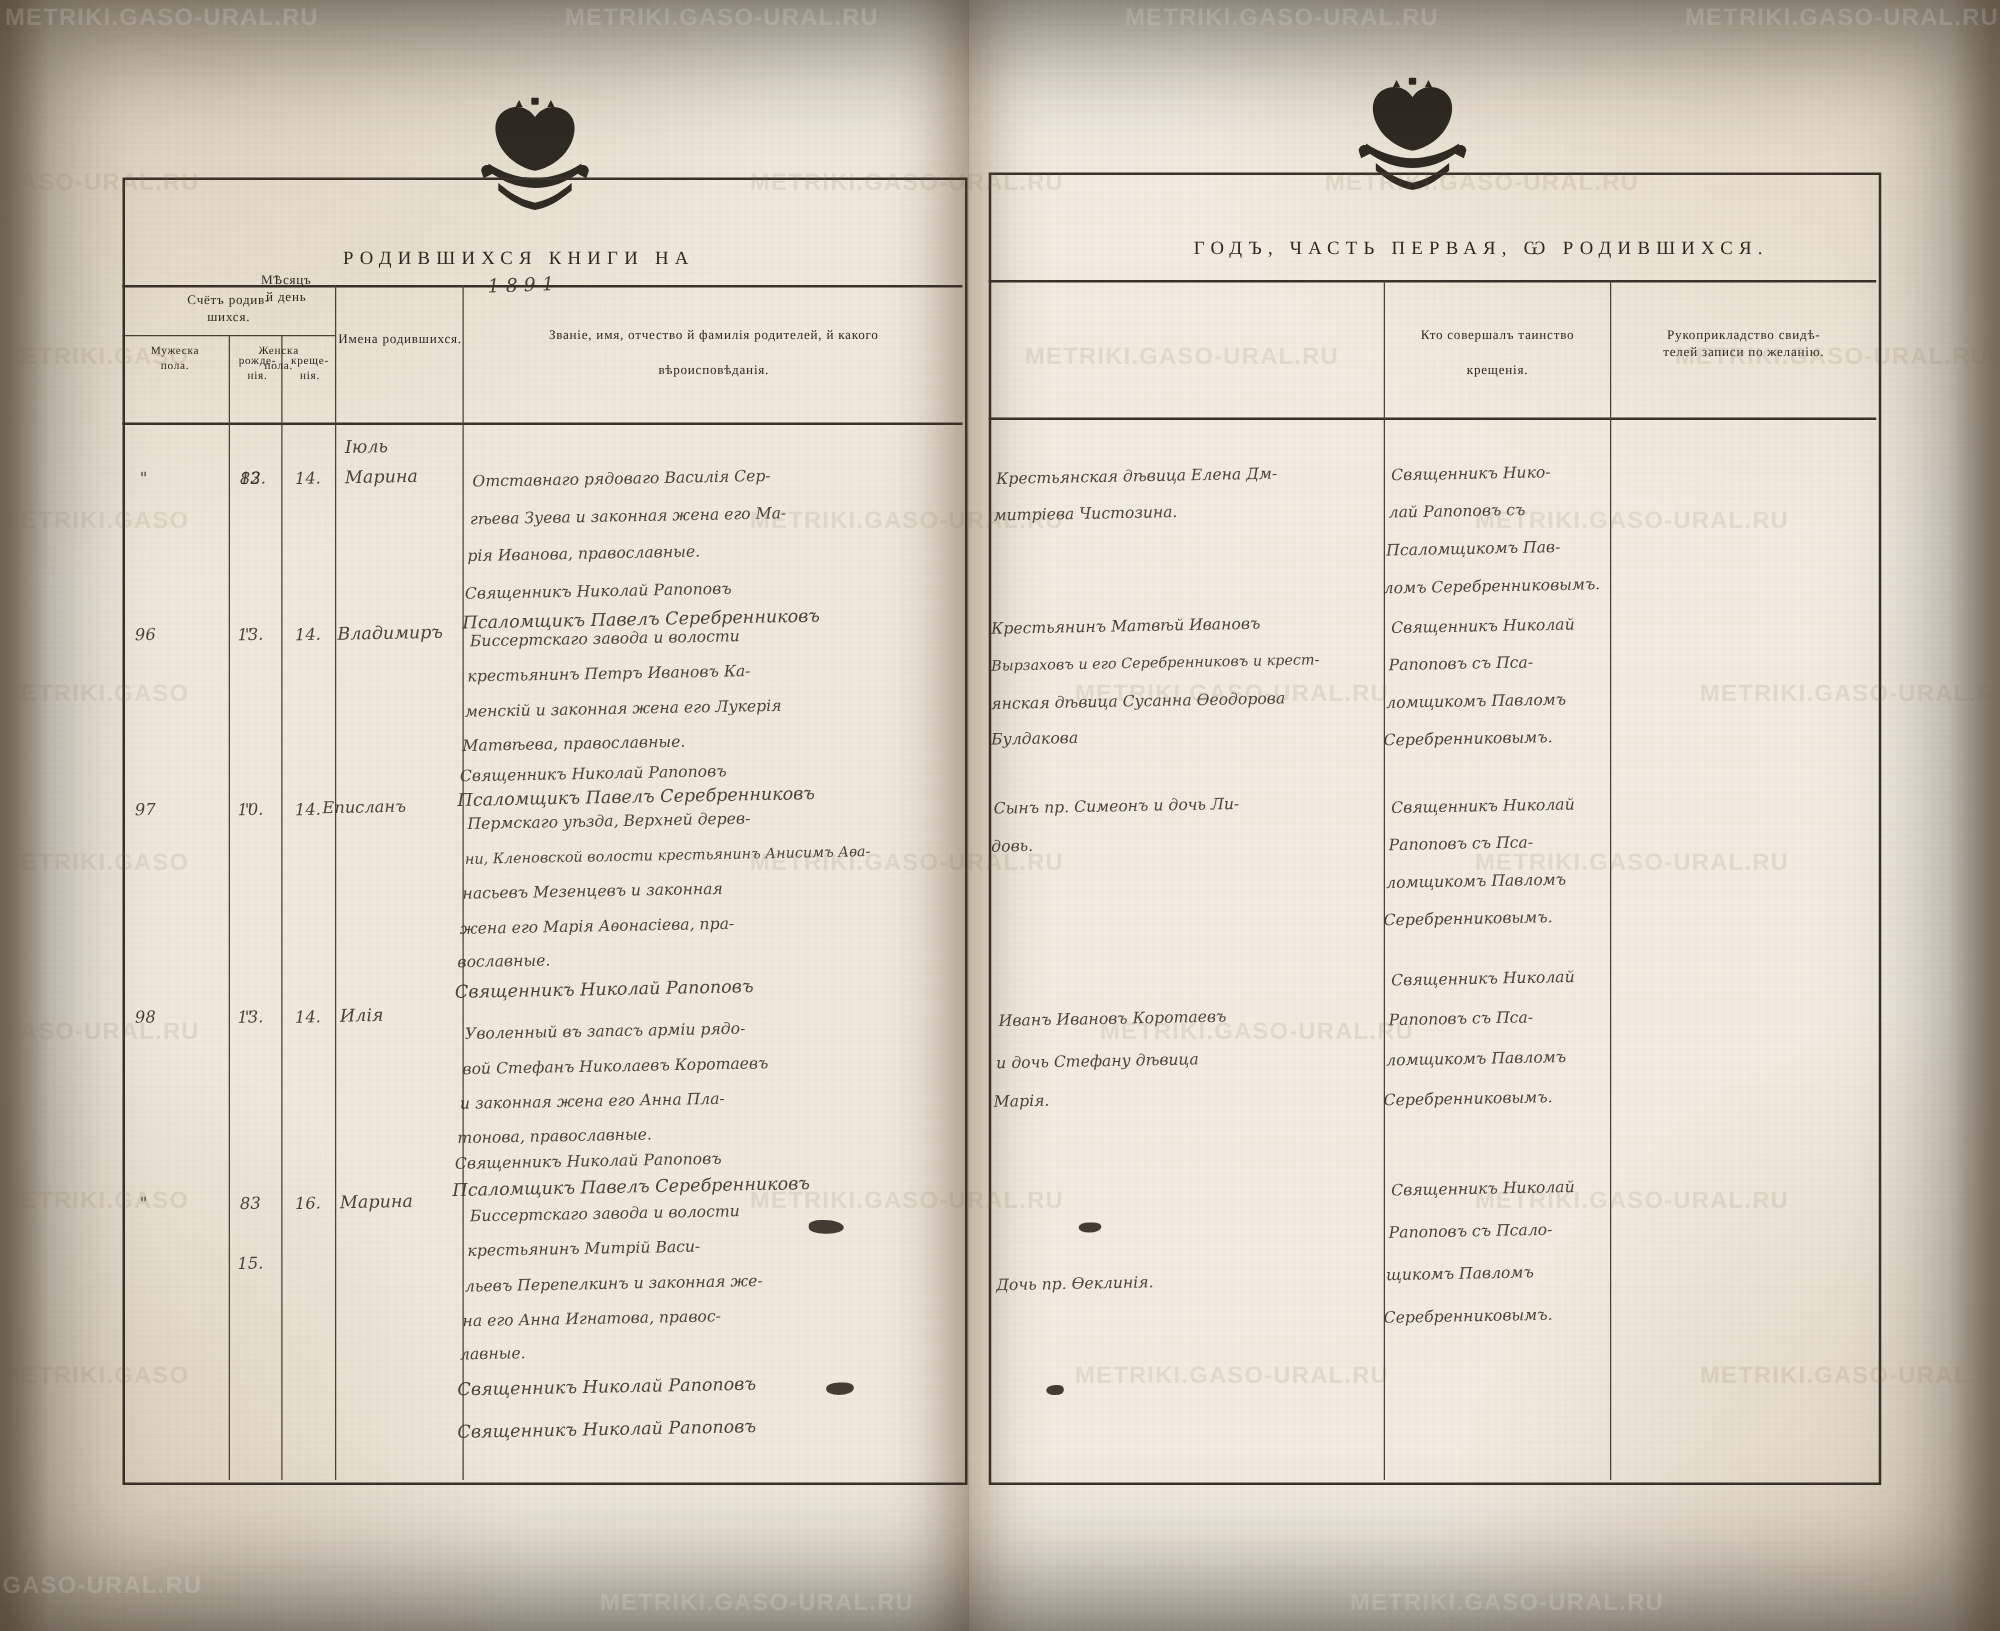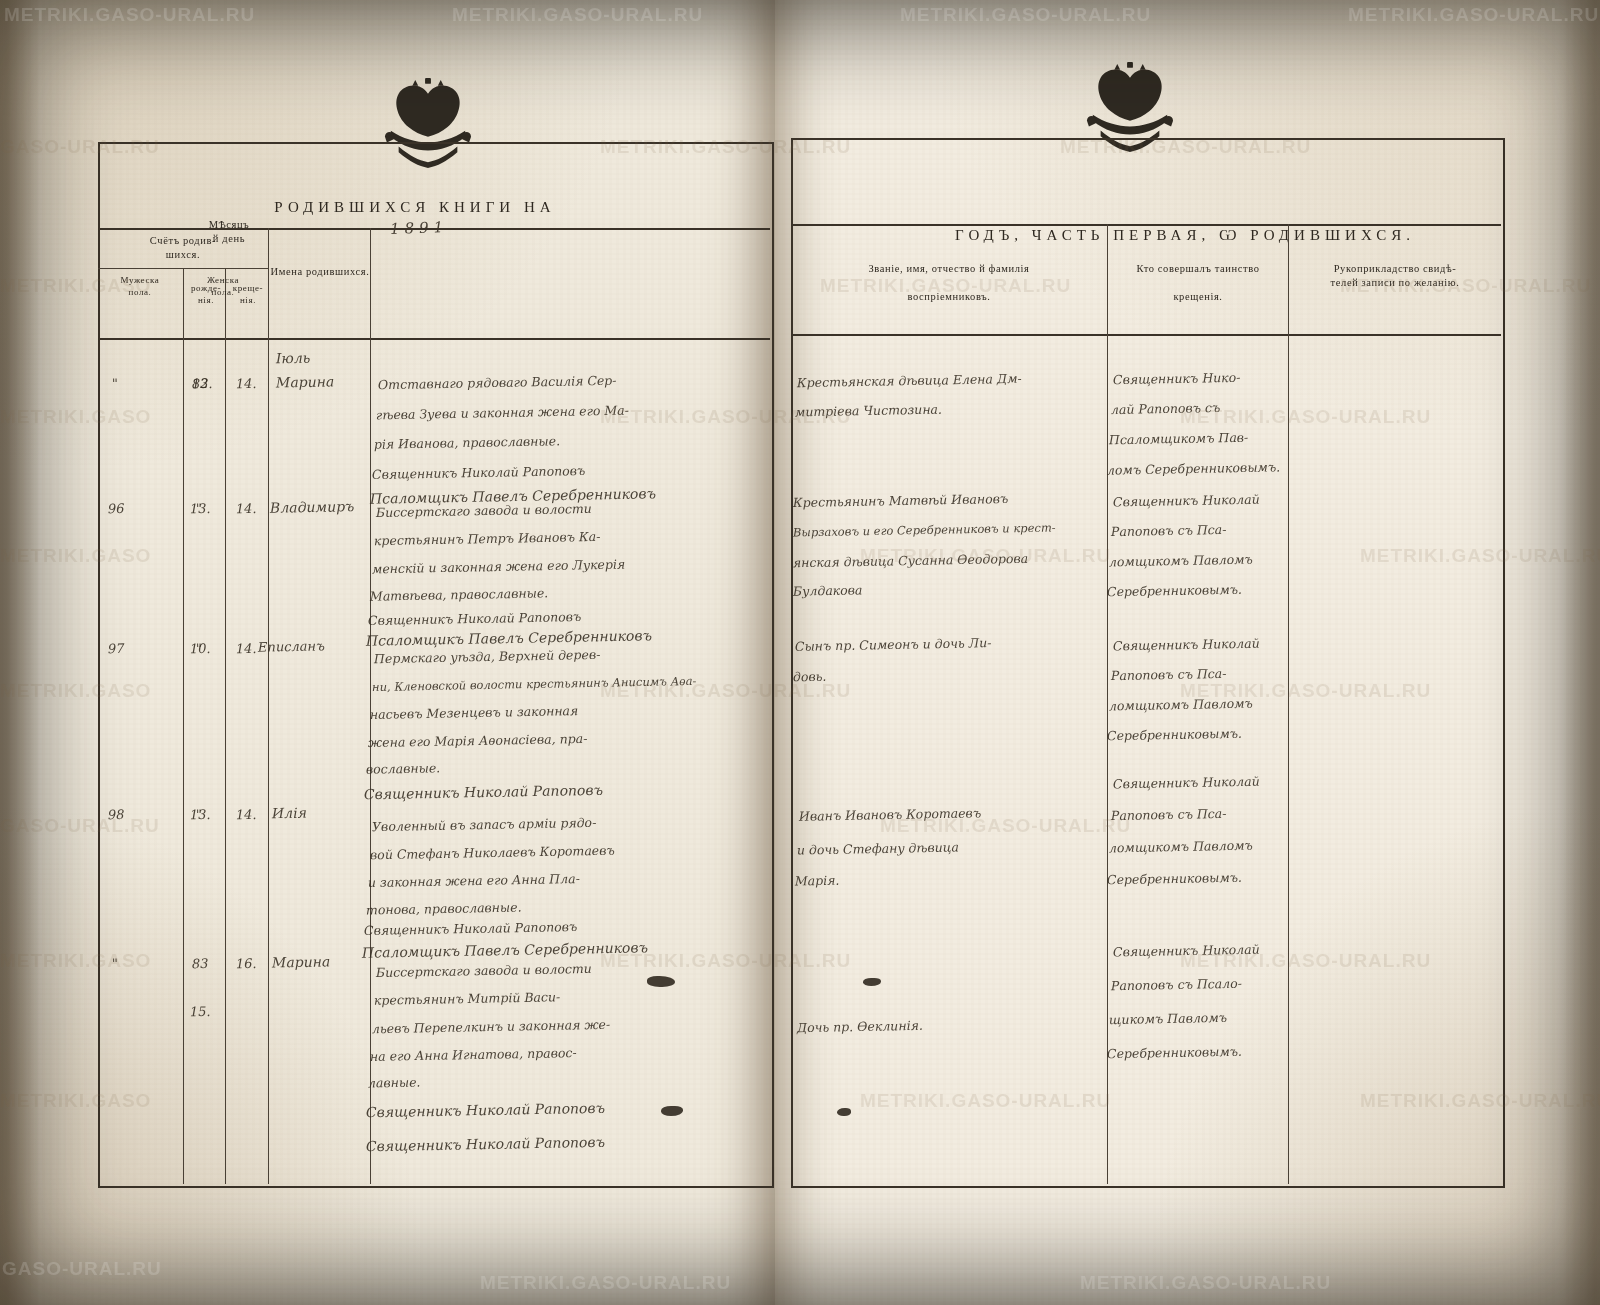--- a/index.html
+++ b/index.html
@@ -118,20 +118,21 @@
     <div class="vline" style="left:225px;top:268px;height:916px;"></div>
     <div class="vline" style="left:370px;top:228px;height:956px;"></div>
 
     <div class="printed colhead" style="left:100px;top:234px;width:166px;">Счётъ родив-<br>шихся.</div>
     <div class="printed colhead small" style="left:100px;top:274px;width:80px;">Мужеска<br>пола.</div>
     <div class="printed colhead small" style="left:184px;top:274px;width:78px;">Женска<br>пола.</div>
     <div class="printed colhead" style="left:190px;top:218px;width:78px;">МѢсяцъ<br>й день</div>
     <div class="printed colhead small" style="left:186px;top:282px;width:40px;">рожде-<br>нія.</div>
     <div class="printed colhead small" style="left:227px;top:282px;width:42px;">креще-<br>нія.</div>
     <div class="printed colhead" style="left:270px;top:265px;width:100px;">Имена родившихся.</div>
+    <div class="printed colhead" style="left:374px;top:262px;width:394px;">Званіе, имя, отчество й фамилія родителей, й какого<br><span style="display:inline-block;margin-top:14px;">вѣроисповѣданія.</span></div>
 
     <div class="hand" style="left:276px;top:348px;">Іюль</div>
 
     <div class="hand num" style="left:112px;top:374px;">"</div>
     <div class="hand num" style="left:192px;top:374px;">82</div>
     <div class="hand num" style="left:192px;top:374px;">13.</div>
     <div class="hand num" style="left:192px;top:374px;opacity:0;">13.</div>
     <div class="hand num" style="left:236px;top:374px;">14.</div>
     <div class="hand" style="left:276px;top:372px;">Марина</div>
     <div class="hand sm" style="left:378px;top:374px;">Отставнаго рядоваго Василія Сер-</div>
@@ -204,29 +205,28 @@
         <path d="M44 8 L47 2 L50 8 Z"></path>
           <path d="M70 8 L73 2 L76 8 Z"></path>
         <rect x="57" y="0" width="6" height="6" rx="1"></rect>
         <path d="M22 54 C34 62 48 66 60 66 C72 66 86 62 98 54 L98 60 C86 70 72 74 60 74 C48 74 34 70 22 60 Z"></path>
         <path d="M16 60 C16 56 20 54 24 56 L26 62 L18 66 Z"></path>
         <path d="M104 60 C104 56 100 54 96 56 L94 62 L102 66 Z"></path>
         <path d="M30 70 C42 80 50 84 60 86 C70 84 78 80 90 70 L90 76 C78 86 70 90 60 92 C50 90 42 86 30 76 Z"></path>
       </g>
     </svg>
 
-    <div class="printed title" style="left:60px;top:190px;width:700px;margin-top:36px;">ГОДЪ, ЧАСТЬ ПЕРВАЯ, Ѡ РОДИВШИХСЯ.</div>
+    <div class="printed title" style="left:60px;top:190px;width:700px;">ГОДЪ, ЧАСТЬ ПЕРВАЯ, Ѡ РОДИВШИХСЯ.</div>
 
     <div class="frame" style="left:16px;top:138px;width:710px;height:1046px;"></div>
     <div class="hline thick" style="left:16px;top:224px;width:710px;"></div>
     <div class="hline thick" style="left:16px;top:334px;width:710px;"></div>
     <div class="vline" style="left:332px;top:224px;height:960px;"></div>
     <div class="vline" style="left:513px;top:224px;height:960px;"></div>
 
-    <div class="printed colhead" style="left:24px;top:262px;width:300px;">Званіе, имя, отчество й фамилія<br><span style="display:inline-block;margin-top:14px;">воспріемниковъ.</span></div>
     <div class="printed colhead" style="left:336px;top:262px;width:174px;">Кто совершалъ таинство<br><span style="display:inline-block;margin-top:14px;">крещенія.</span></div>
     <div class="printed colhead" style="left:518px;top:262px;width:204px;">Рукоприкладство свидѣ-<br>телей записи по желанію.</div>
 
     <div class="hand sm" style="left:22px;top:372px;">Крестьянская дѣвица Елена Дм-</div>
     <div class="hand sm" style="left:20px;top:402px;">митріева Чистозина.</div>
     <div class="hand sm" style="left:338px;top:370px;">Священникъ Нико-</div>
     <div class="hand sm" style="left:336px;top:400px;">лай Рапоповъ съ</div>
     <div class="hand sm" style="left:334px;top:430px;">Псаломщикомъ Пав-</div>
     <div class="hand sm" style="left:332px;top:460px;">ломъ Серебренниковымъ.</div>
 

